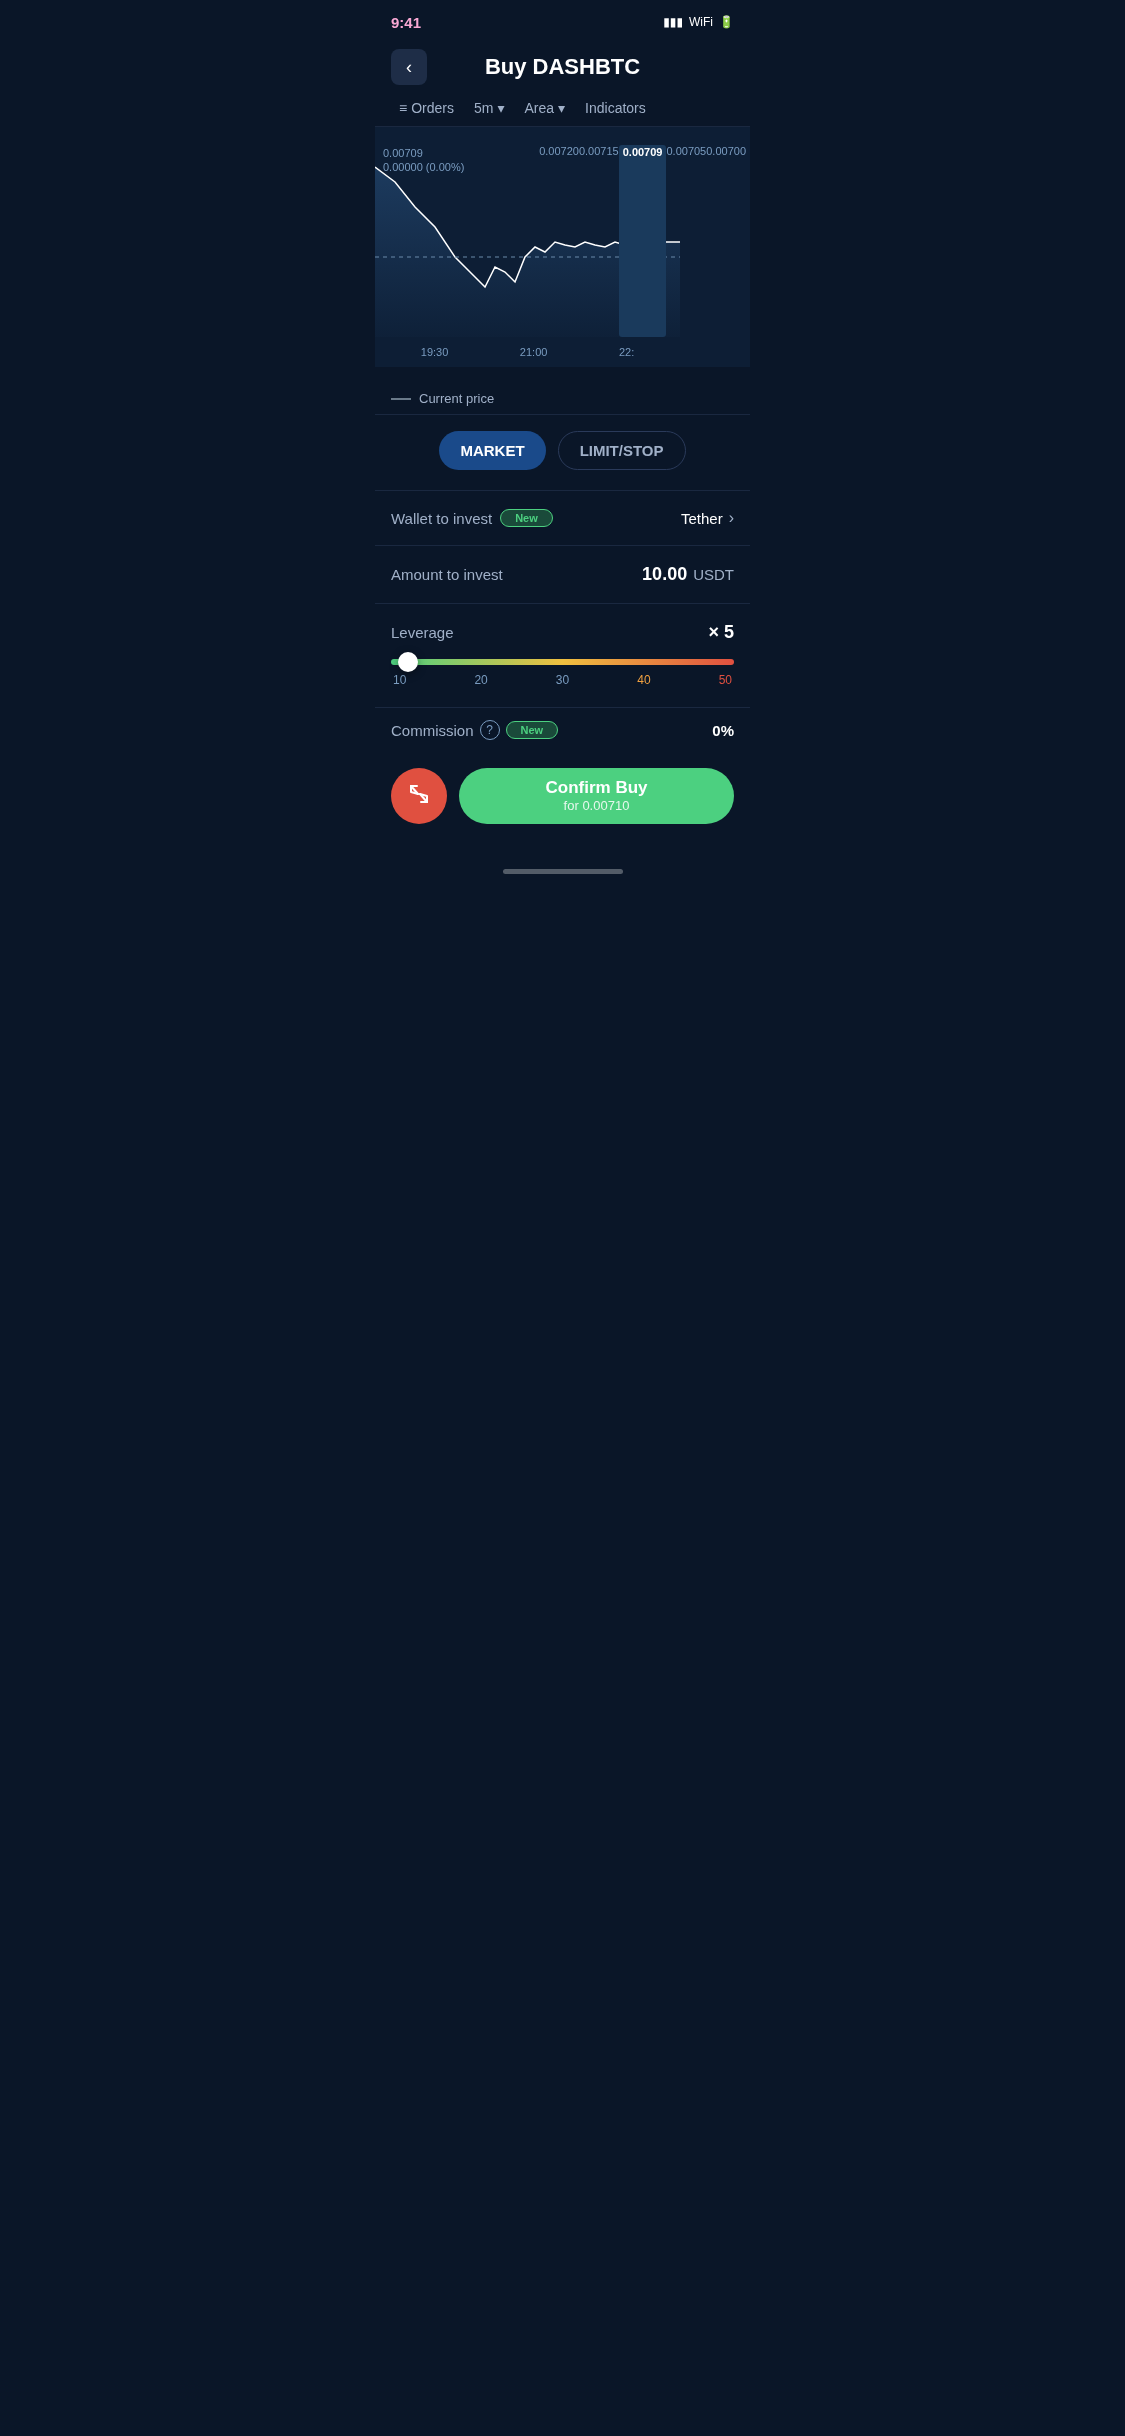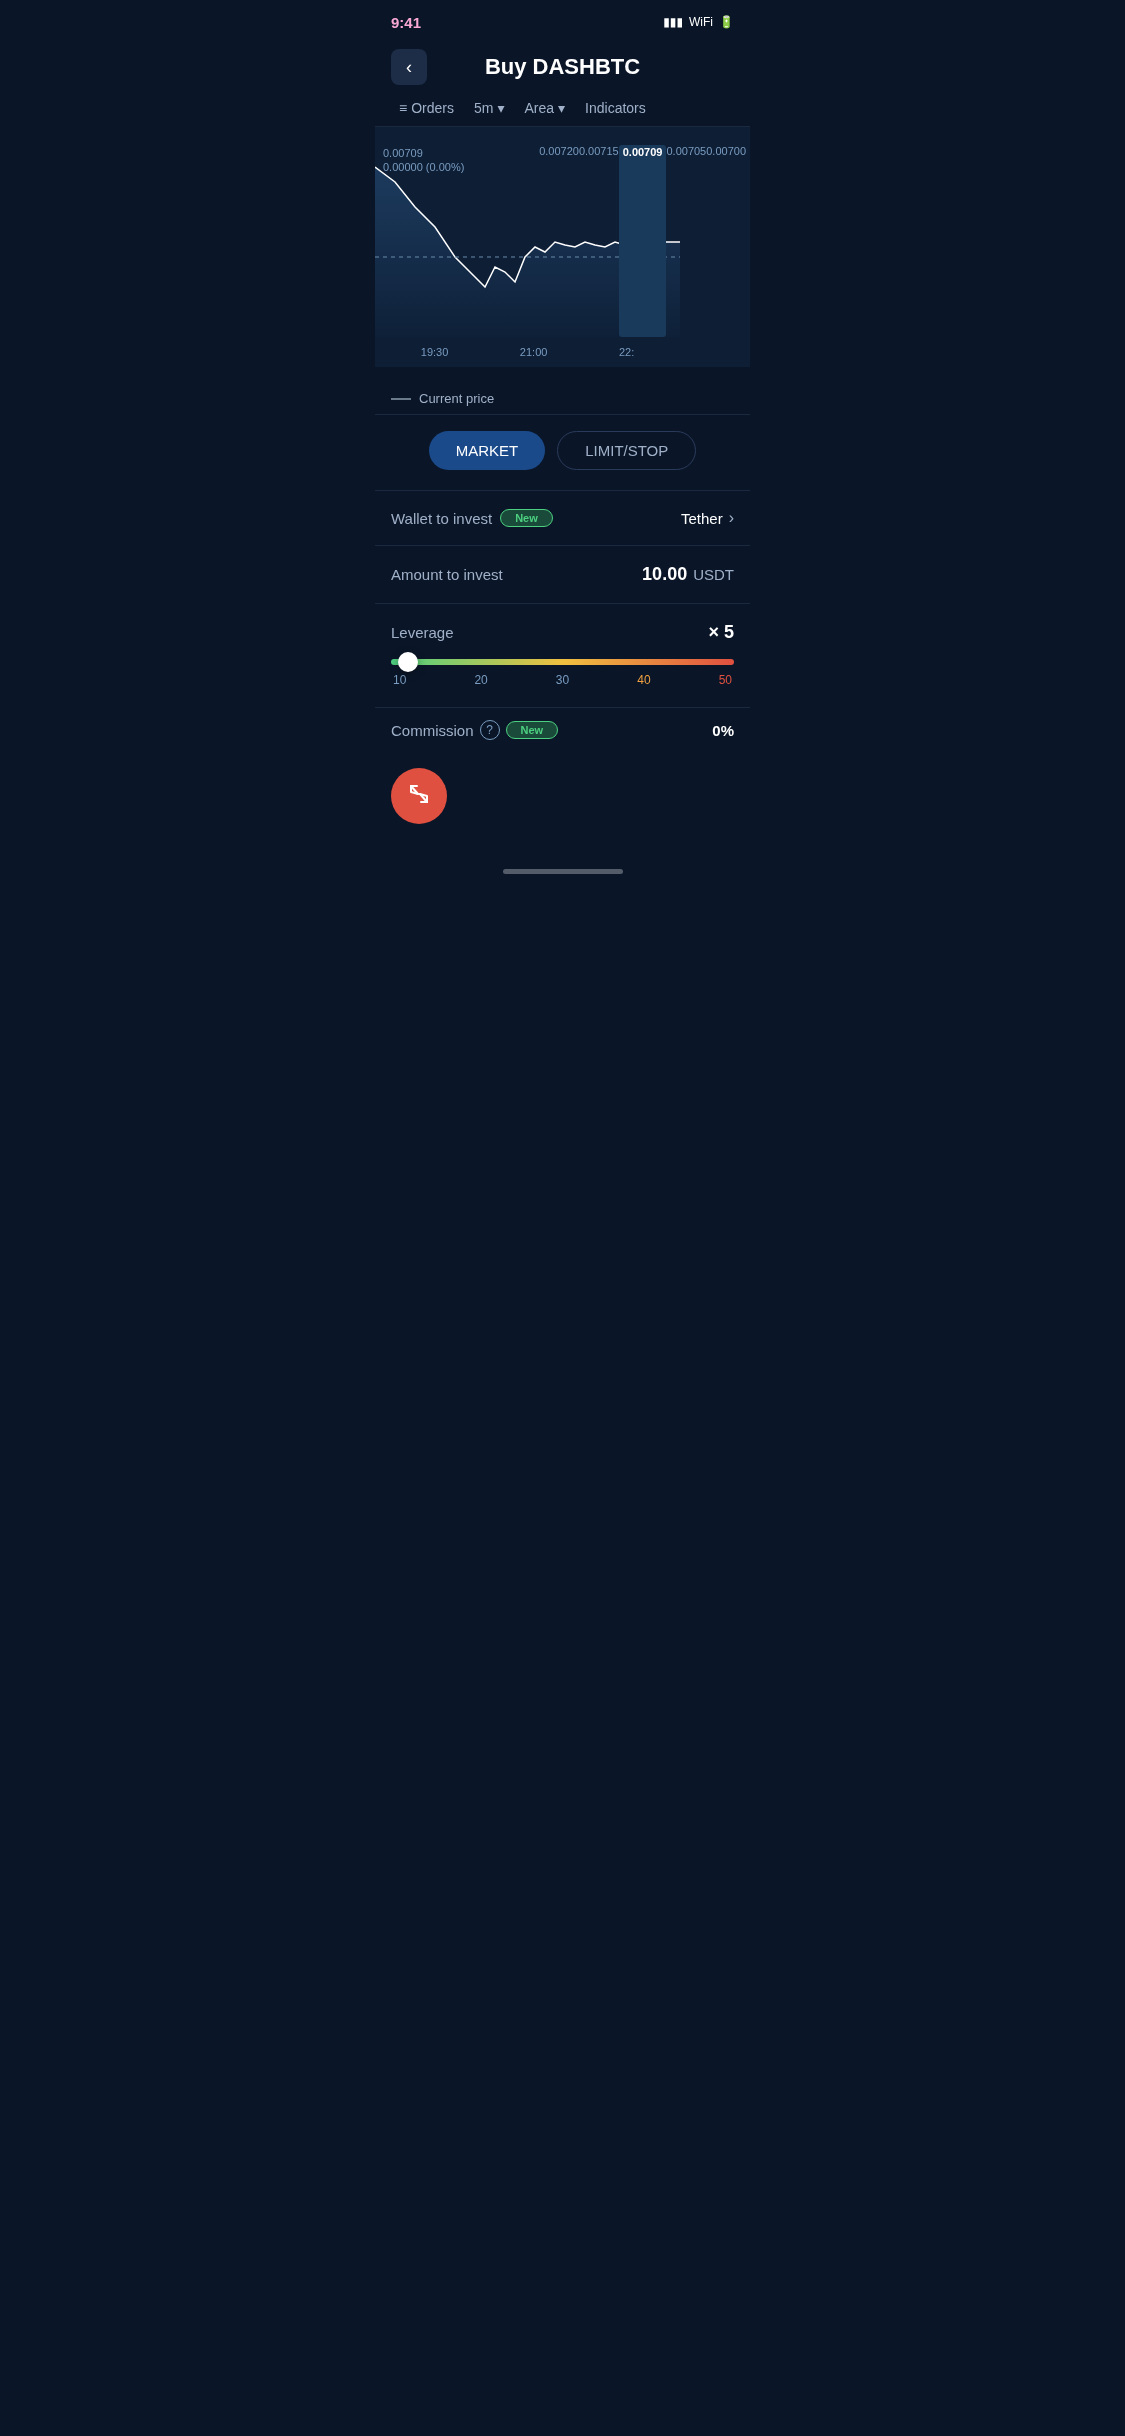--- a/index.html
+++ b/index.html
@@ -170,24 +170,24 @@
     }
 
     
     .order-tabs {
       display: flex;
       gap: 12px;
       justify-content: center;
       padding: 16px 16px 20px;
     }
     .order-tab {
-      padding: 10px 27px;
+      padding: 10px 21px;
       border-radius: 30px;
       font-size: 15px;
-      font-weight: 400;
+      font-weight: 700;
       cursor: pointer;
       border: none;
     }
     .order-tab.active {
       background: #1a4a8a;
       color: #fff;
     }
     .order-tab.inactive {
       background: transparent;
       color: #a0b0c8;
@@ -547,17 +547,21 @@
 <div class="bottom-actions">
   <button class="expand-btn">
     <span class="expand-icon">
       <svg width="22" height="22" viewBox="0 0 22 22" fill="none">
         <path d="M3 9V3h6M19 13v6h-6M3 9l7 2M19 13l-7-2" stroke="#fff" stroke-width="2" stroke-linecap="round"></path>
         <line x1="3" y1="3" x2="10" y2="11" stroke="#fff" stroke-width="2" stroke-linecap="round"></line>
         <line x1="19" y1="19" x2="12" y2="11" stroke="#fff" stroke-width="2" stroke-linecap="round"></line>
       </svg>
     </span>
   </button>
+  <button class="confirm-btn">
+    <span>Confirm Buy</span>
+    <span class="confirm-sub">for 0.00710</span>
+  </button>
 </div>
 
 <div class="home-indicator">
   <div class="home-bar"></div>
 </div>
 
 </body></html>

